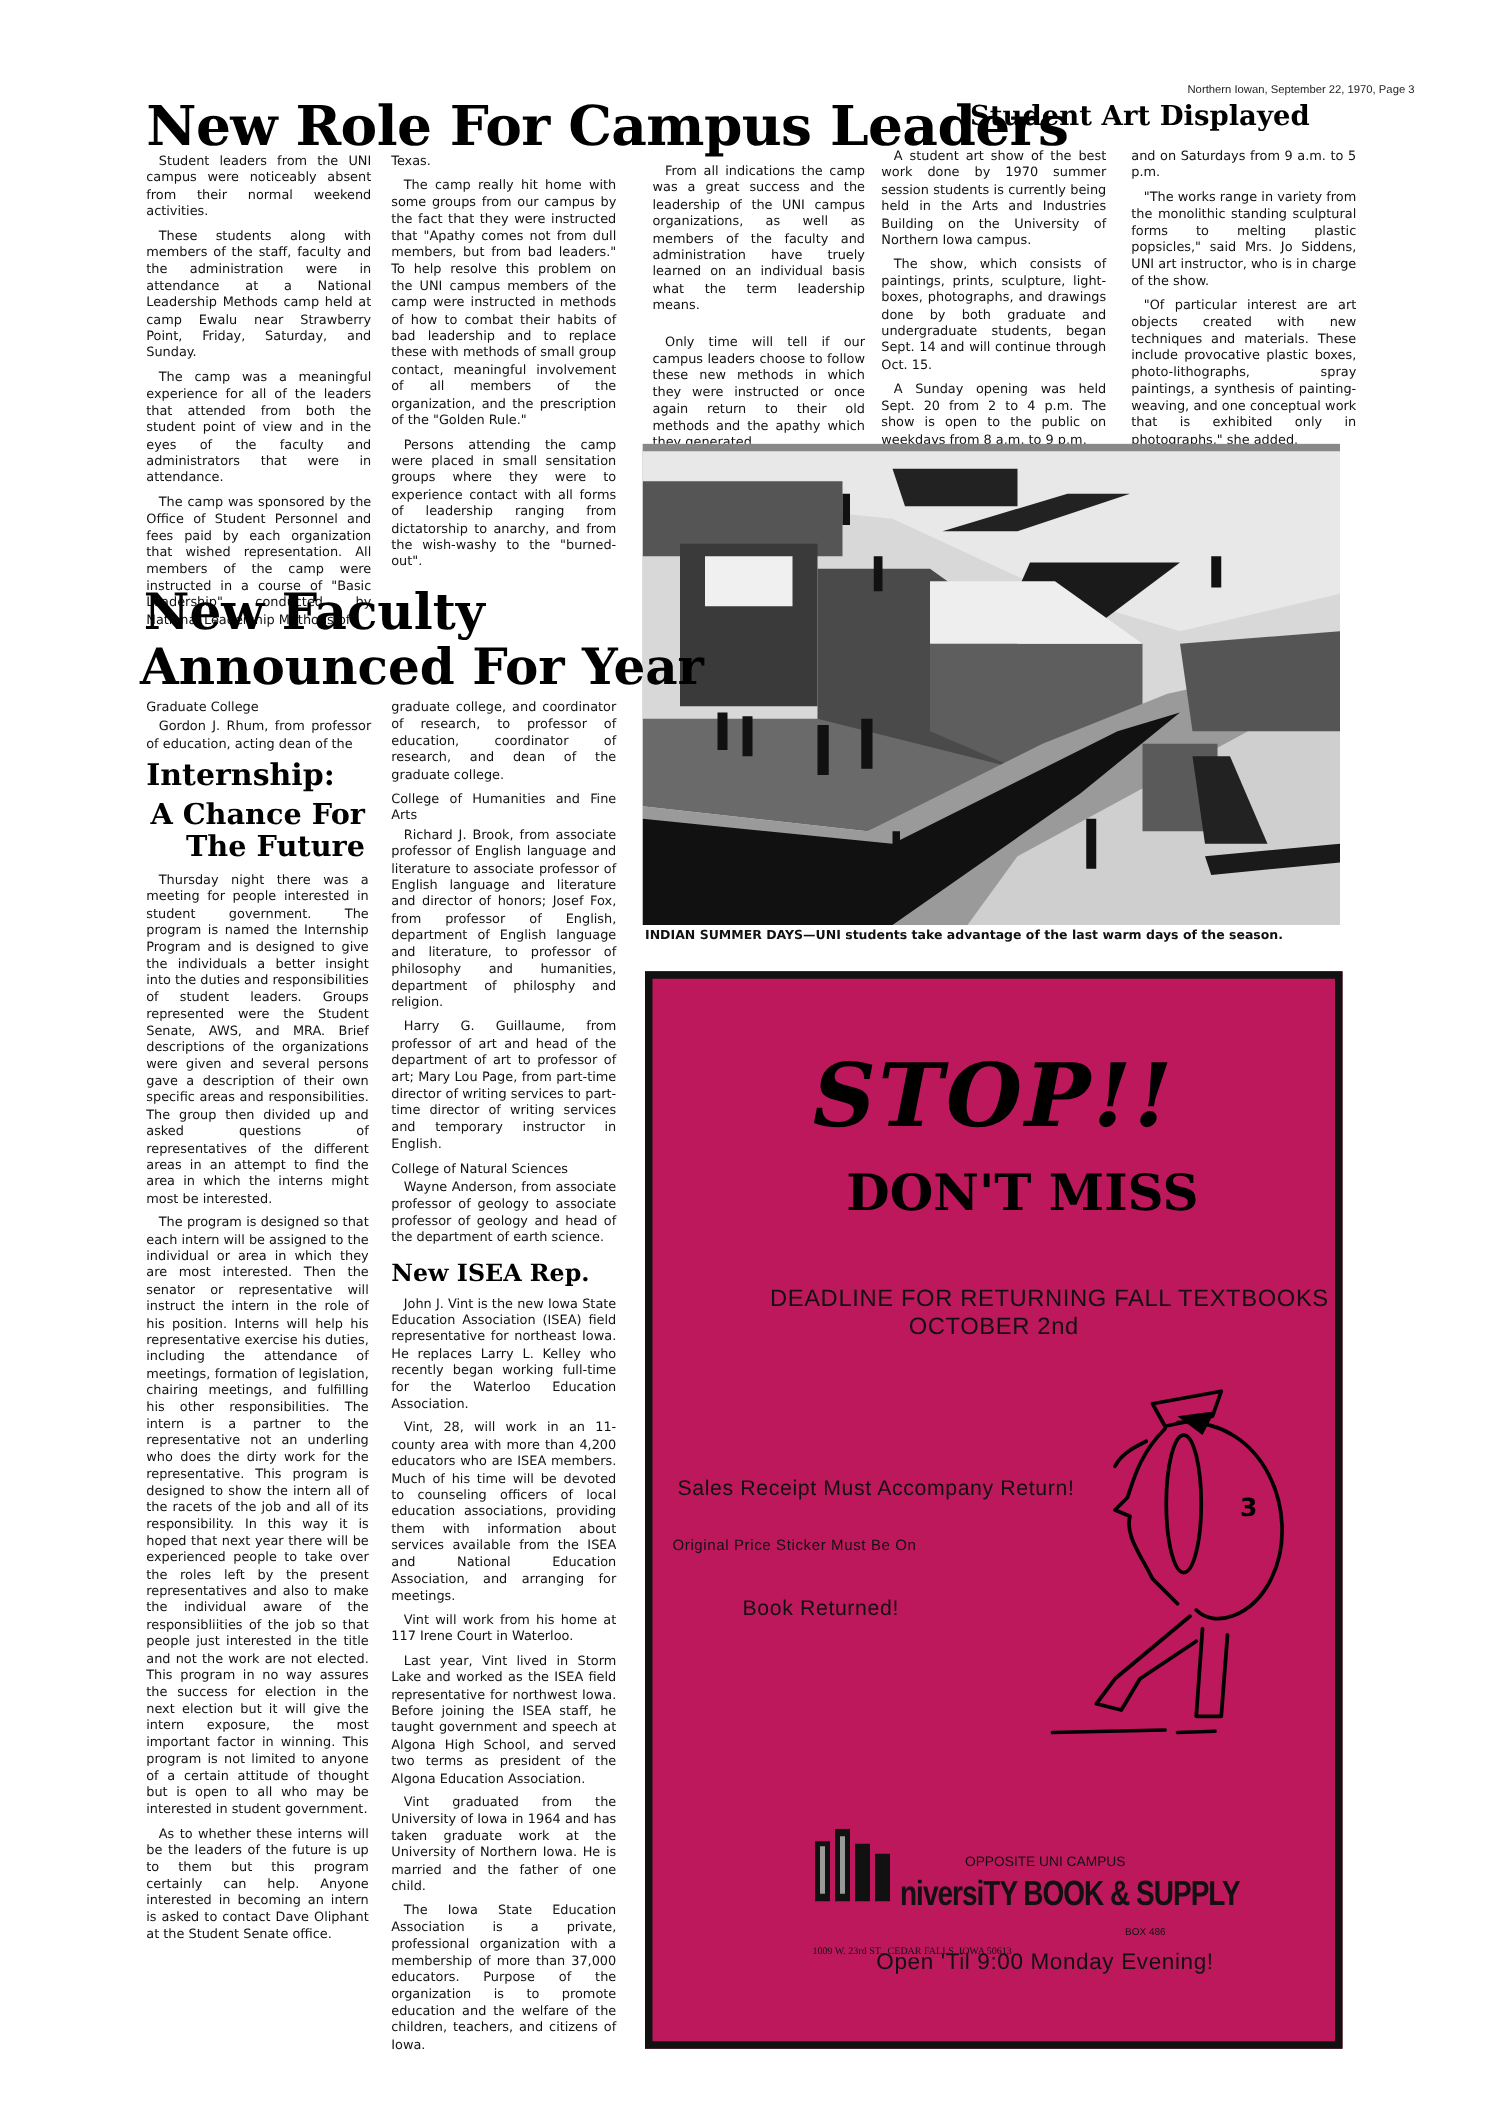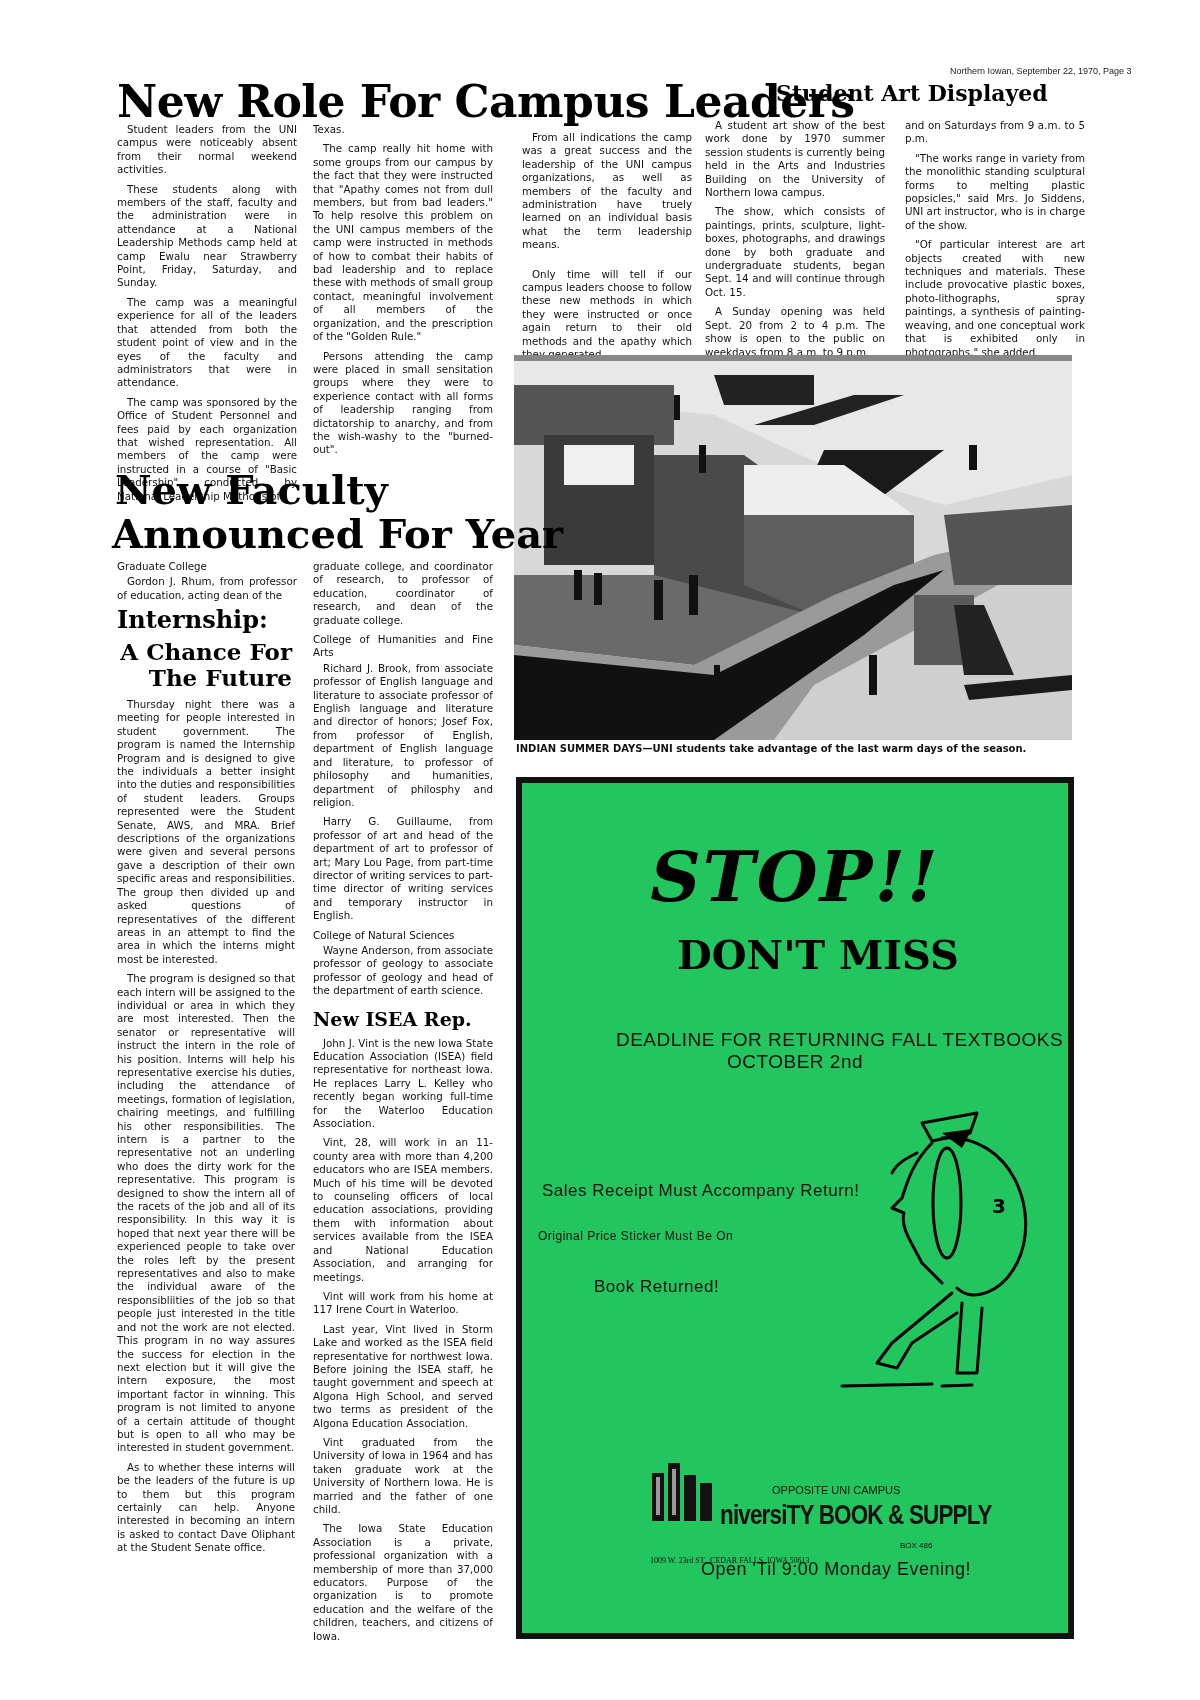--- a/index.html
+++ b/index.html
@@ -6,21 +6,21 @@
   body{width:1200px;height:1700px;position:relative;overflow:hidden;color:#111;font-family:"DejaVu Sans",sans-serif;}
   .abs{position:absolute;}
   .masthead{left:950px;top:66px;font-size:9px;font-family:"Liberation Sans",sans-serif;color:#222;}
   .h-serif{font-family:"DejaVu Serif",serif;font-weight:bold;color:#000;line-height:1;}
   .col{font-size:10.3px;line-height:13.4px;text-align:justify;}
   .col p{margin:0 0 6px 0;text-indent:10px;}
   .col .sub{font-weight:normal;margin:2px 0 2px 0;text-indent:0;}
   .h1{font-size:44px;letter-spacing:-0.5px;}
   .cap{font-weight:bold;font-size:10px;}
   .photo{background:#bdbdbd;overflow:hidden;}
-  .ad{border:6px solid #111;box-sizing:border-box;background:#22c55e;}
+  .ad{border:6px solid #111;box-sizing:border-box;background:#be185d;}
   .stop{font-family:"DejaVu Serif",serif;font-weight:bold;font-style:italic;text-align:center;color:#000;}
   .condensed{font-family:"Liberation Sans",sans-serif;text-align:center;color:#111;letter-spacing:0.5px;}
 </style>
 </head>
 <body>
 
 <div class="abs masthead">Northern Iowan, September 22, 1970, Page 3</div>
 
 <div class="abs h-serif h1" style="left:117px;top:80px;">New Role For Campus Leaders</div>
 

